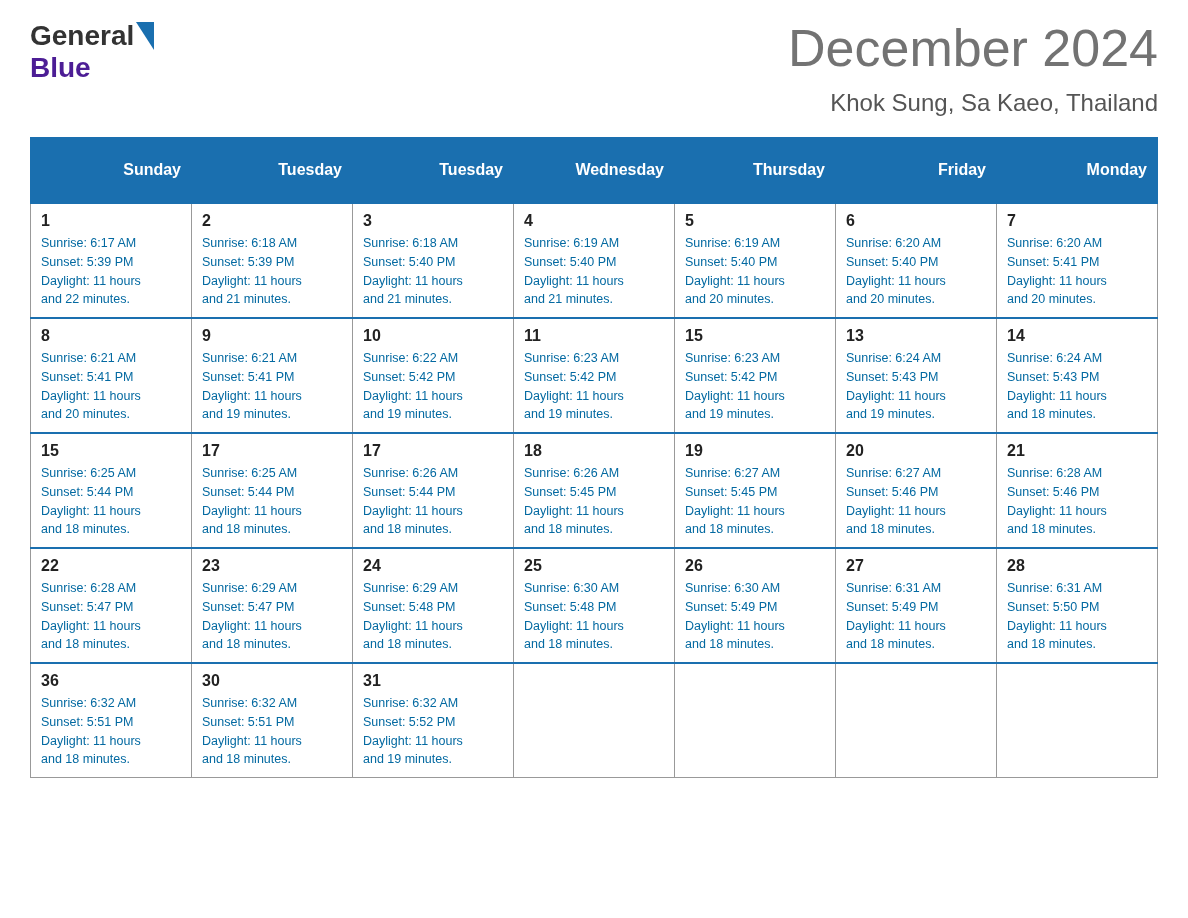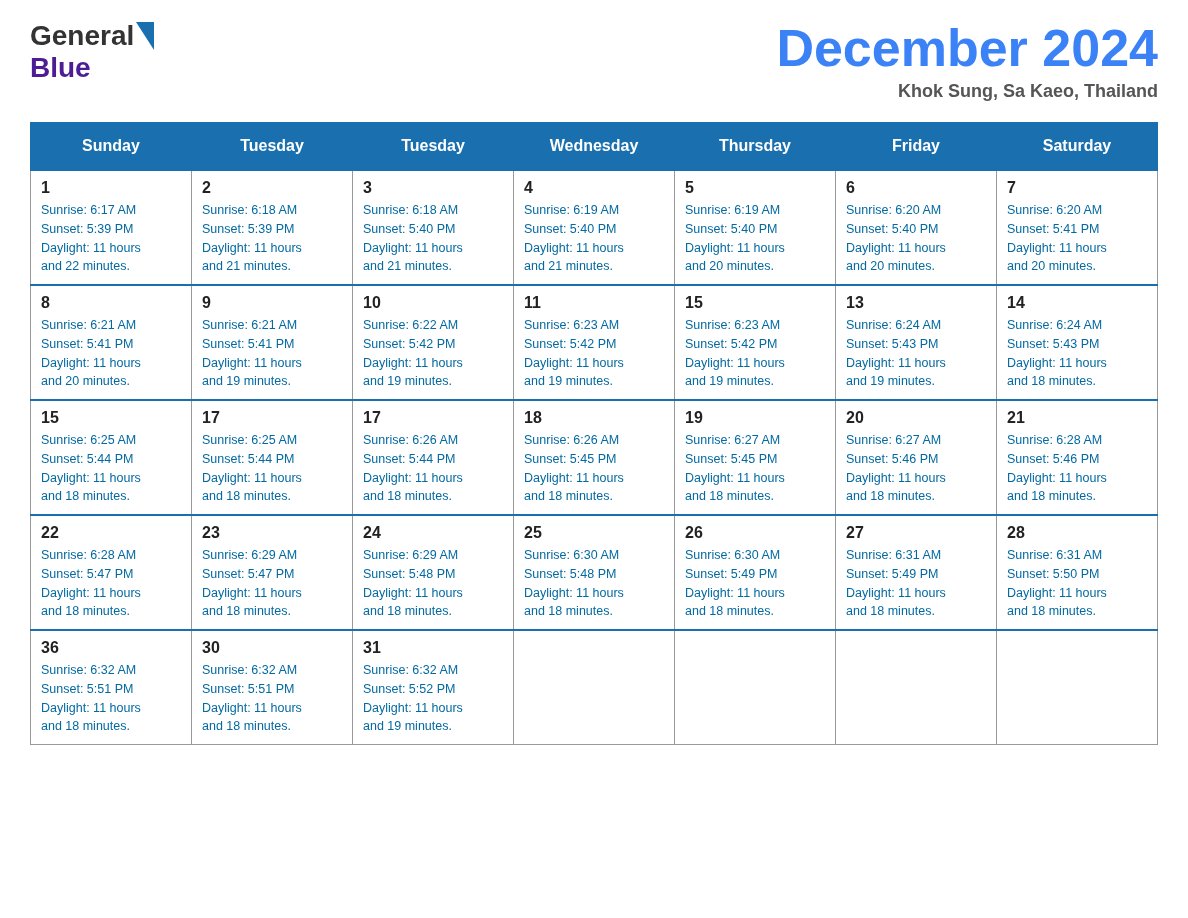--- a/index.html
+++ b/index.html
@@ -43,39 +43,38 @@
     .logo-blue {
       color: #4c1d95;
       font-size: 28px;
       font-weight: bold;
     }
     .title-area {
       text-align: right;
     }
     .month-year {
       font-size: 52px;
-      font-weight: bold;
-      color: #3b82f6;
+      font-weight: normal;
+      color: #737373;
       line-height: 1.1;
     }
     .location {
-      font-size: 18px;
+      font-size: 24px;
       color: #555;
-      margin-top: 4px;
-      font-weight: bold;
+      margin-top: 12px;
     }
     .calendar {
       width: 100%;
       border-collapse: collapse;
     }
     .calendar th {
       background-color: #1a6faf;
       color: #fff;
-      padding: 14px 10px;
-      text-align: center;
+      padding: 23px 10px;
+      text-align: right;
       font-size: 16px;
       font-weight: bold;
       border: 1px solid #1a6faf;
     }
     .calendar td {
       border: 1px solid #999;
       vertical-align: top;
       padding: 8px 10px;
       width: calc(100% / 7);
       min-height: 100px;
@@ -124,21 +123,21 @@
 
 <table class="calendar">
   <thead>
     <tr>
     <th>Sunday</th>
         <th>Tuesday</th>
         <th>Tuesday</th>
         <th>Wednesday</th>
         <th>Thursday</th>
         <th>Friday</th>
-        <th>Saturday</th>
+        <th>Monday</th>
       </tr>
   </thead>
   <tbody id="calendar-body">
   <tr>
         <td>
           <div class="day-num">1</div>
           <div class="day-info">Sunrise: 6:17 AM<br>Sunset: 5:39 PM<br>Daylight: 11 hours<br>and 22 minutes.</div>
         </td>
         <td>
           <div class="day-num">2</div>

